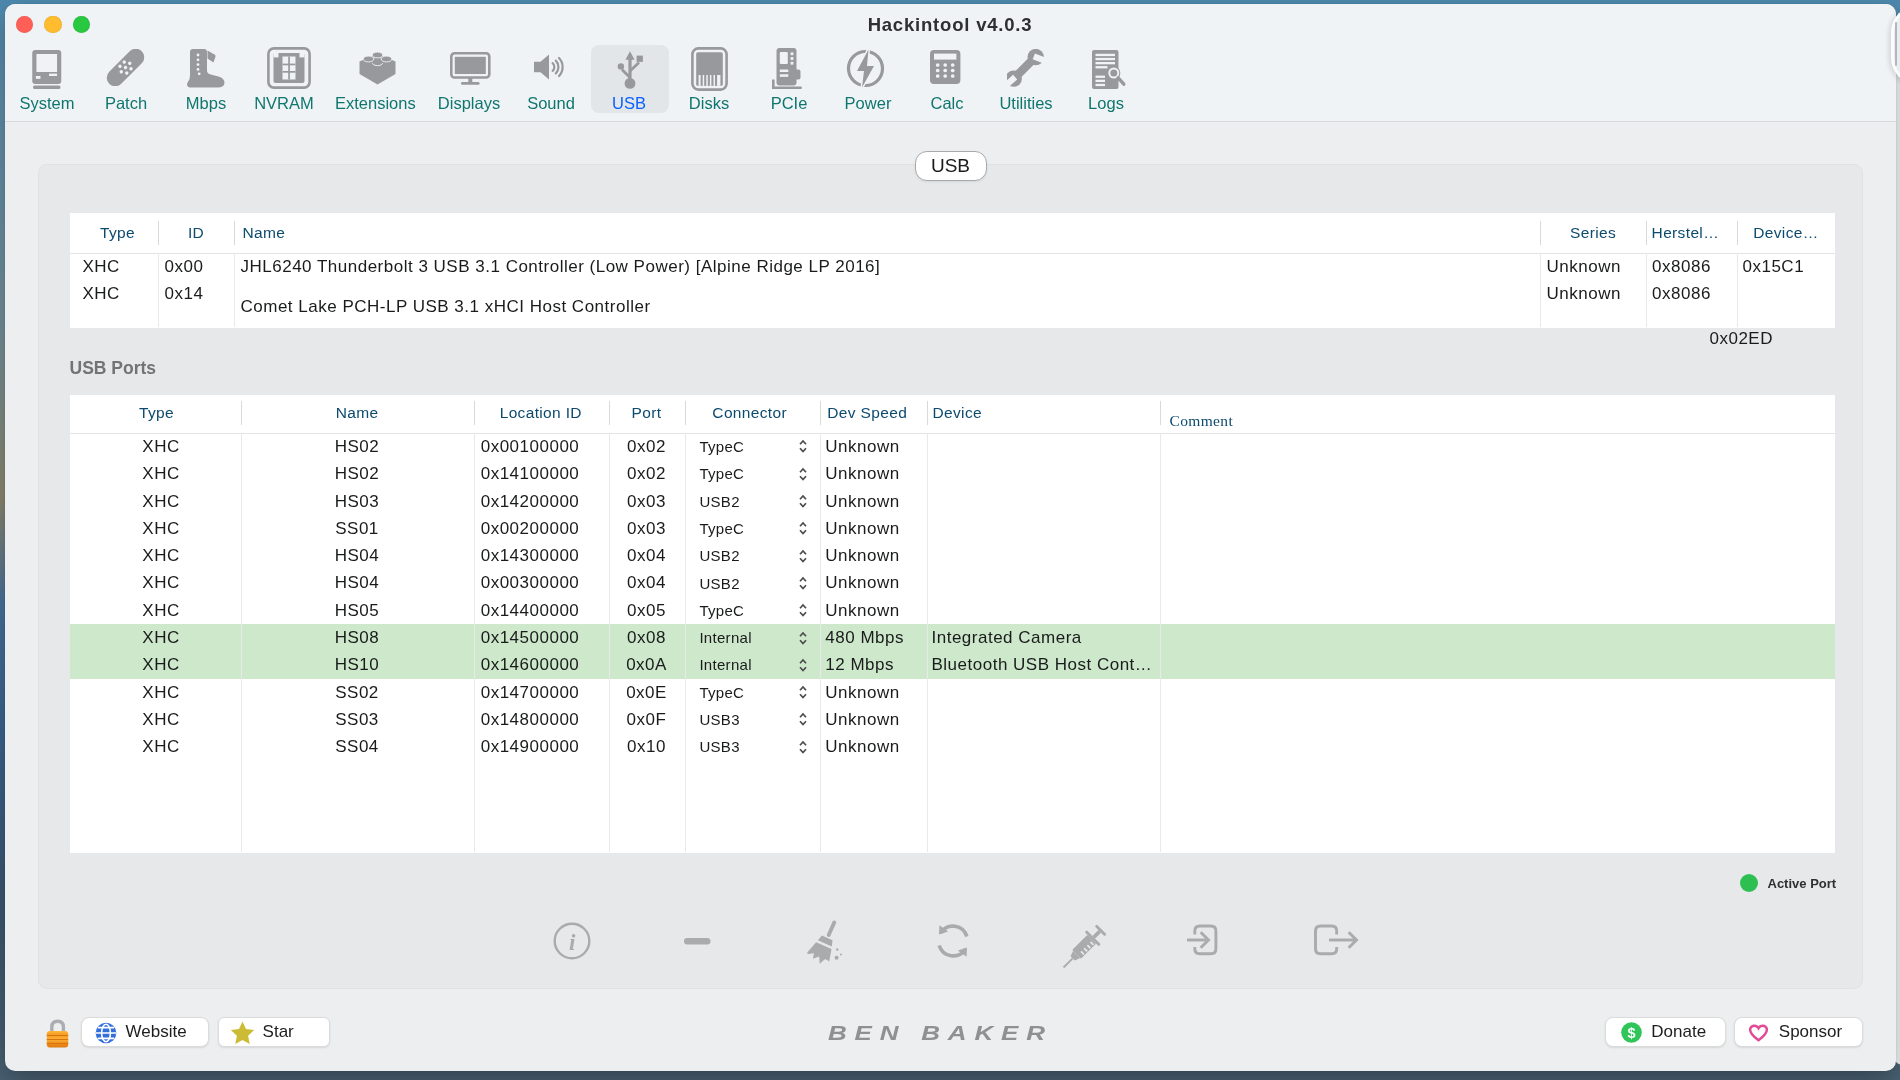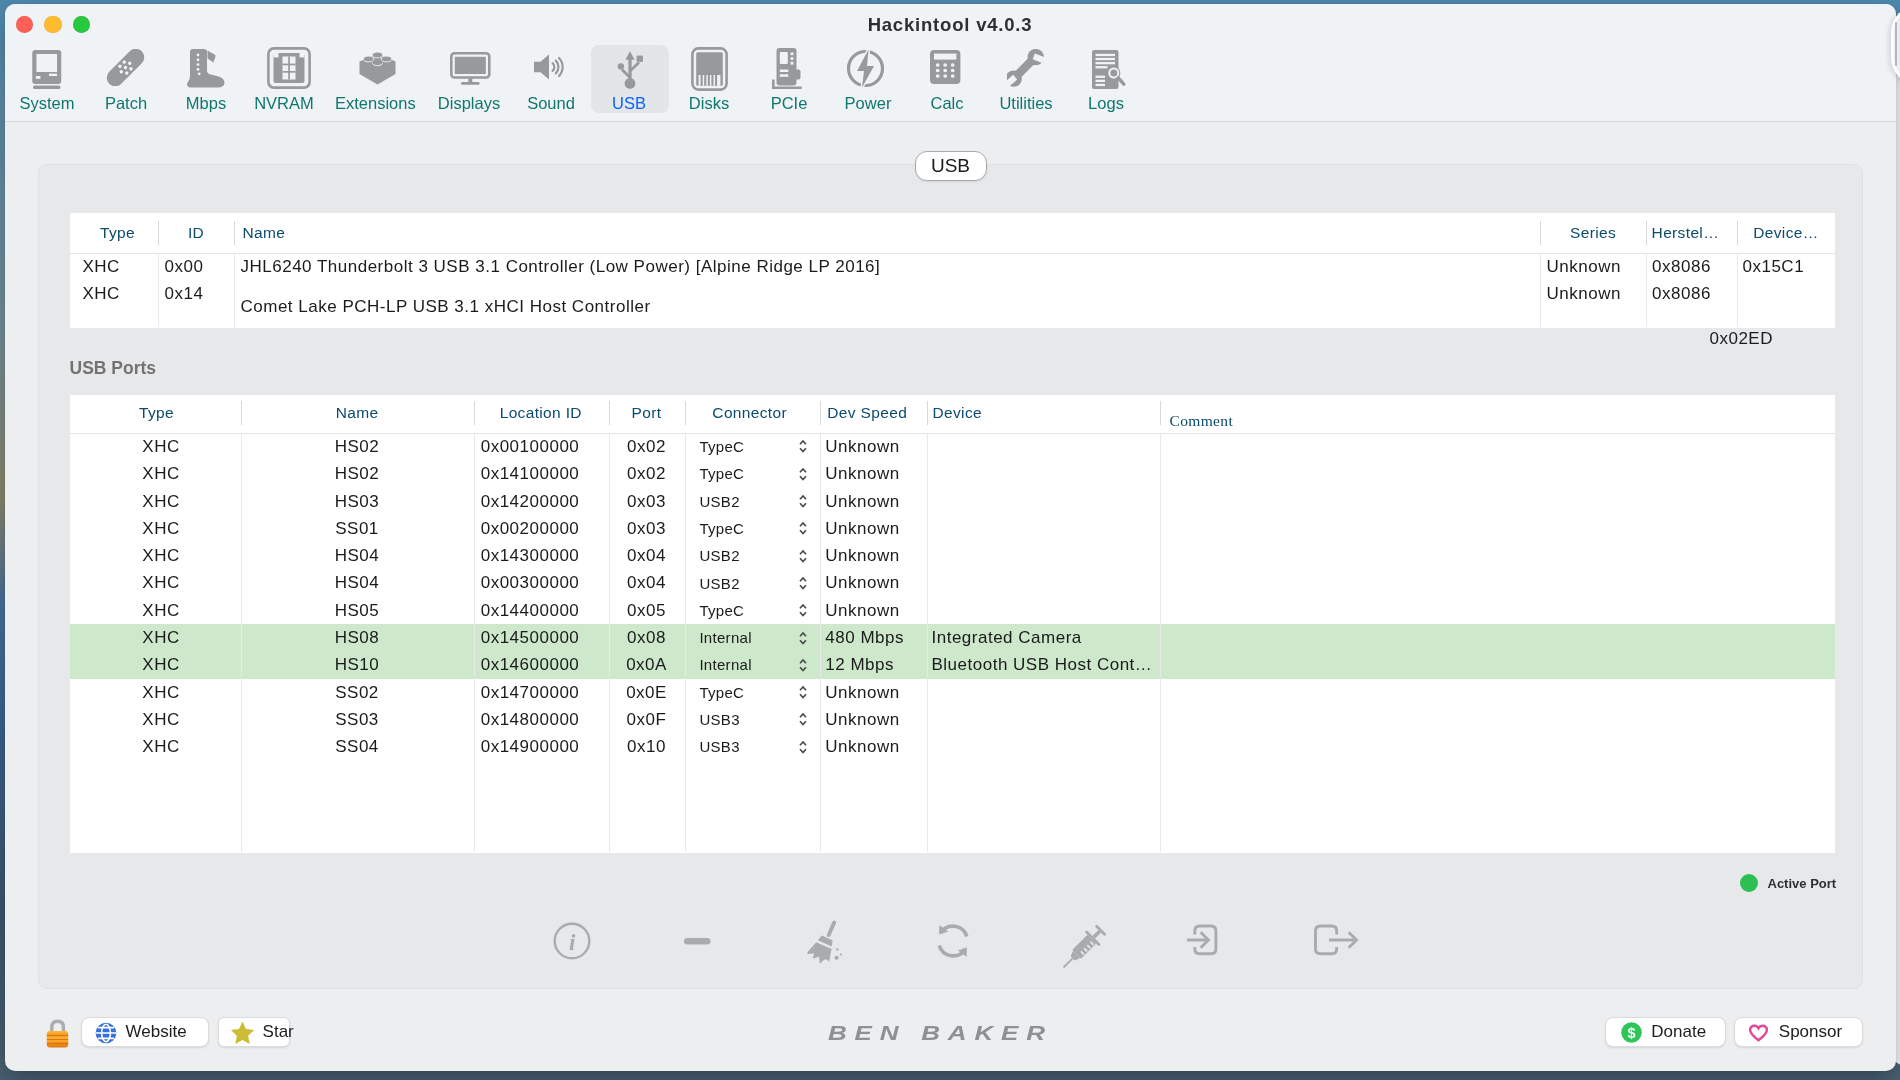--- a/index.html
+++ b/index.html
@@ -480,21 +480,21 @@
   <div class="fbtn" style="left:76.6px;width:128.8px;">
     <svg class="abs" style="left:13.4px;top:4.2px" width="22" height="22" viewBox="0 0 22 22">
       <circle cx="11" cy="11" r="10.3" fill="#3470dd"></circle>
       <g fill="none" stroke="#fff" stroke-width="1.6">
         <ellipse cx="11" cy="11" rx="4.4" ry="8.7"></ellipse>
         <path d="M1,11 L21,11 M2.9,5.6 L19.1,5.6 M2.9,16.4 L19.1,16.4"></path>
       </g>
     </svg>
     <div class="t" style="left:44px;">Website</div>
   </div>
-  <div class="fbtn" style="left:213.6px;width:72px;border-radius:6px;">
+  <div class="fbtn" style="left:213.6px;width:112px;border-radius:6px;">
     <svg class="abs" style="left:10.4px;top:1.2px" width="27" height="27" viewBox="0 0 27 27">
       <path d="M13.5,2.5 L17,10.1 L25.2,11.1 L19.1,16.8 L20.7,24.9 L13.5,20.9 L6.3,24.9 L7.9,16.8 L1.8,11.1 L10,10.1 Z" fill="#ccbc35"></path>
     </svg>
     <div class="t" style="left:44px;">Star</div>
   </div>
   <svg class="abs" style="left:820px;top:1014px" width="240" height="30" viewBox="0 0 240 30">
     <text x="0" y="20.5" font-family="Liberation Sans" font-weight="700" font-style="italic" font-size="20" letter-spacing="6" fill="#8f9092" transform="translate(4,0) scale(1.3,1)">BEN BAKER</text>
   </svg>
   <div class="fbtn" style="left:1600.5px;width:121.4px;">
     <svg class="abs" style="left:15px;top:4.2px" width="21" height="21" viewBox="0 0 21 21">

